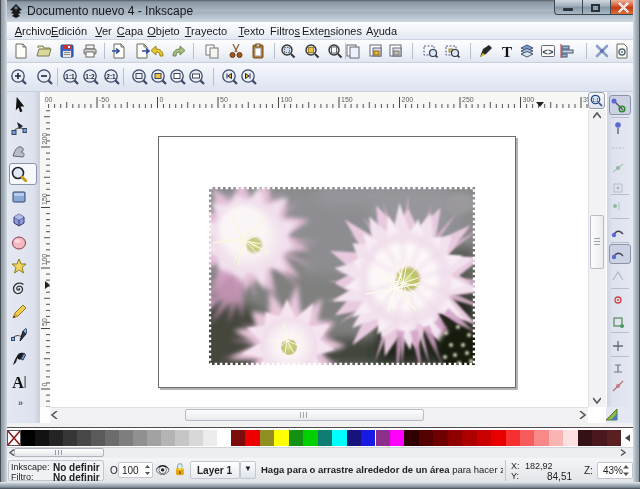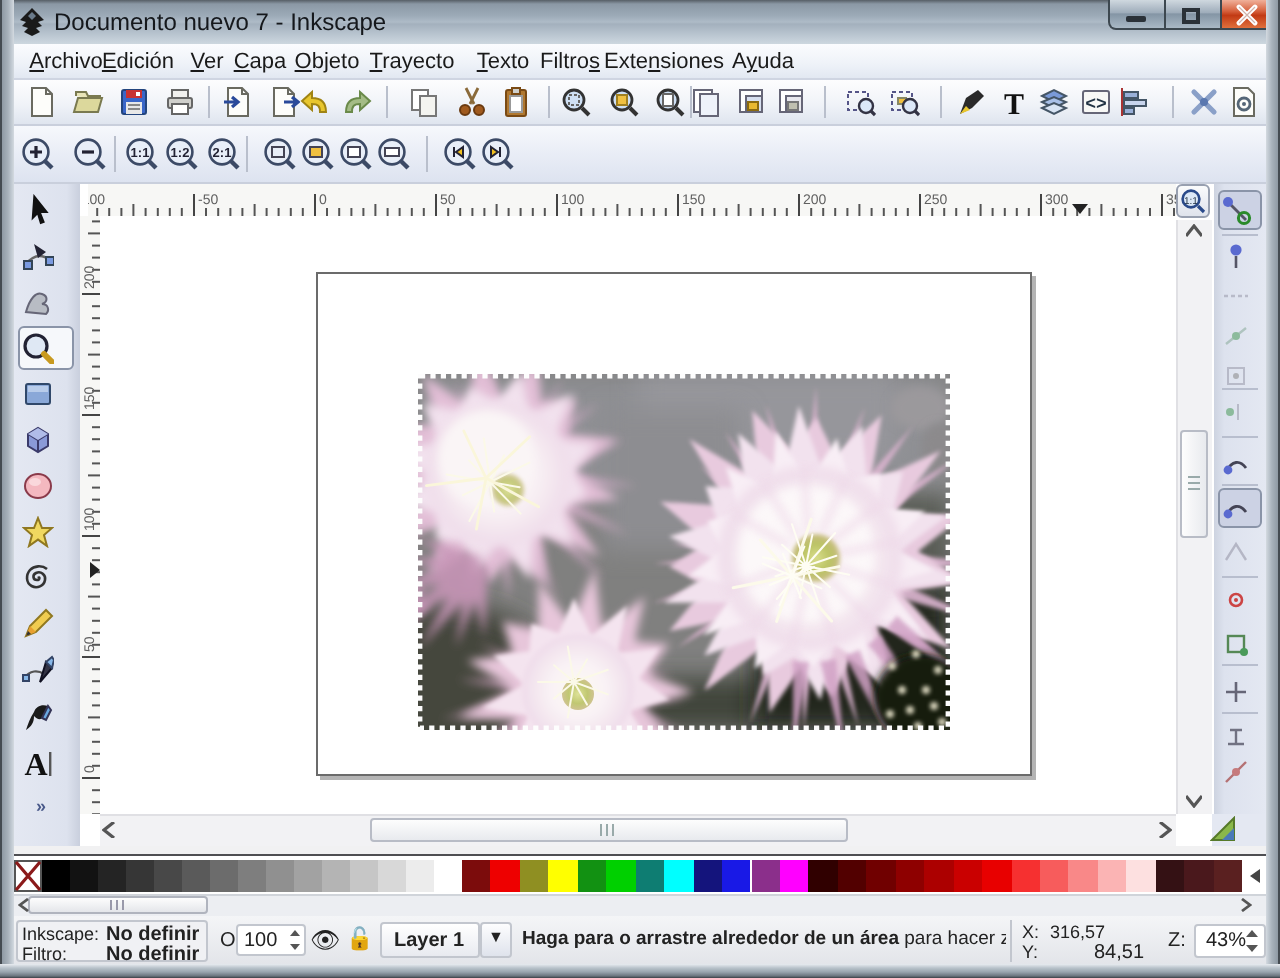--- a/index.html
+++ b/index.html
@@ -58,21 +58,21 @@
 
 #palscroll{left:7px;top:447px;width:626px;height:11px;background:#eceef2;border-top:1px solid #d0d4da;box-sizing:border-box;}
 #palhandle{left:14px;top:448px;width:90px;height:9px;background:linear-gradient(180deg,#fdfdfd,#e4e6ea);border:1px solid #b0b4be;border-radius:2px;box-sizing:border-box;}
 
 #status{left:7px;top:458px;width:626px;height:25px;background:linear-gradient(180deg,#f4f5f7,#e2e4e9);font-size:9px;color:#222;}
 .panel{position:absolute;border:1px solid #c2c6ce;border-radius:2px;box-sizing:border-box;}
 </style></head>
 <body>
 
 <div class="abs" id="title"></div>
-<div class="abs" id="titletext">Documento nuevo 7 - Inkscape</div>
+<div class="abs" id="titletext">Documento nuevo 4 - Inkscape</div>
 <svg class="abs" style="left:8px;top:3px" width="16" height="16" viewBox="0 0 16 16">
     <path d="M8 1 L14 7 L11 8 L13 10 L10 11 L12 13 L8 15 L4 13 L6 11 L3 10 L5 8 L2 7 Z" fill="#1a1a1a"></path>
     <path d="M6 5 L8 3 L10 5 L8 7 Z" fill="#6a7a8a"></path>
   </svg>
 <div class="abs wbtn" id="btnmin"></div>
 <div class="abs wbtn" id="btnmax"></div>
 <div class="abs wbtn" id="btncls"></div>
 <div class="abs" style="left:563px;top:8px;width:10px;height:3px;background:#2a3138;border-radius:1px"></div>
 <div class="abs" style="left:591px;top:4px;width:9px;height:8px;border:2px solid #2a3138;box-sizing:border-box"></div>
 <svg class="abs" style="left:618px;top:2px" width="11" height="11" viewBox="0 0 11 11">
@@ -756,21 +756,21 @@
   <span class="abs" style="left:115px;top:7px;font-size:10px">100</span>
   <span class="abs" style="left:148px;top:5px;font-size:12px">👁</span>
   <span class="abs" style="left:166px;top:5px;font-size:11px">🔓</span>
   <div class="panel" style="left:183px;top:3px;width:50px;height:18px;background:linear-gradient(180deg,#fff,#e8eaf0)"></div>
   <b class="abs" style="left:190px;top:7px;font-size:10px">Layer 1</b>
   <div class="panel" style="left:233px;top:3px;width:16px;height:18px;background:linear-gradient(180deg,#fdfdfe,#dfe3ec)"></div>
   <span class="abs" style="left:237px;top:6px;font-size:8px">▼</span>
   <span class="abs" style="left:254px;top:6px;font-size:9.5px;width:242px;overflow:hidden;white-space:nowrap"><b>Haga para o arrastre alrededor de un área</b> para hacer zoom, ...</span>
   <div class="abs" style="left:498px;top:2px;width:1px;height:21px;background:#c2c6ce"></div>
   <span class="abs" style="left:504px;top:3px;font-family:'Liberation Sans';font-size:9px">X:</span>
-  <span class="abs" style="left:518px;top:3px;font-size:9px">316,57</span>
+  <span class="abs" style="left:518px;top:3px;font-size:9px">182,92</span>
   <span class="abs" style="left:504px;top:13px;font-size:9px">Y:</span>
   <span class="abs" style="left:540px;top:13px;font-size:10px">84,51</span>
   <span class="abs" style="left:577px;top:7px;font-size:10px">Z:</span>
   <div class="panel" style="left:590px;top:4px;width:36px;height:17px;background:#fff"></div>
   <span class="abs" style="left:596px;top:7px;font-size:10px">43%</span>
   <svg class="abs" style="left:615px;top:6px" width="8" height="13">
       <path d="M1 4.5 L4 1 L7 4.5 Z" fill="#555"></path>
       <path d="M1 8.5 L4 12 L7 8.5 Z" fill="#555"></path>
     </svg>
 </div>

